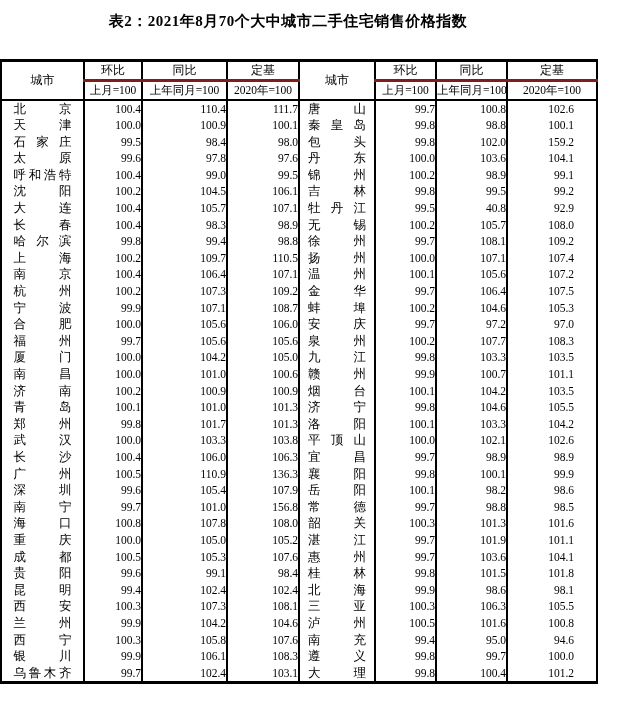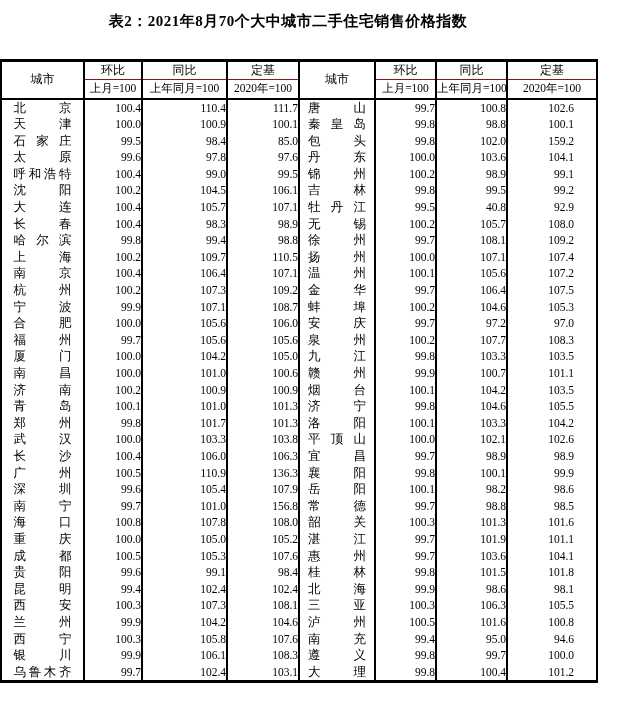--- a/index.html
+++ b/index.html
@@ -37,21 +37,21 @@
   table.idx th, table.idx td {
     border-left: 2px solid #000;
     padding: 0;
     font-weight: normal;
     overflow: hidden;
     white-space: nowrap;
   }
   thead { border-bottom: 2px solid #000; padding-left: 40px; }
   thead tr { height: 19px; }
   thead th { font-size: 12px; text-align: center; }
-  thead tr.sub th { border-top: 1px solid #7f1d1d; font-size: 11.5px; }
+  thead tr.sub th { border-top: 3px solid #7f1d1d; font-size: 11.5px; }
   thead th.cityhead { border-top: none; }
   tbody td { height: 16.6px; line-height: 16.6px; font-size: 11.5px; }
   td.city { text-align: center; }
   td.city .cname {
     display: inline-block;
     width: 58px;
     font-size: 12.5px;
     text-align: justify;
     text-align-last: justify;
   }
@@ -113,21 +113,21 @@
           <td class="num">100.1</td>
           <td class="city"><span class="cname">秦皇岛</span></td>
           <td class="num">99.8</td>
           <td class="num">98.8</td>
           <td class="num last">100.1</td>
         </tr>
         <tr>
           <td class="city"><span class="cname">石家庄</span></td>
           <td class="num">99.5</td>
           <td class="num">98.4</td>
-          <td class="num">85.0</td>
+          <td class="num">98.0</td>
           <td class="city"><span class="cname">包头</span></td>
           <td class="num">99.8</td>
           <td class="num">102.0</td>
           <td class="num last">159.2</td>
         </tr>
         <tr>
           <td class="city"><span class="cname">太原</span></td>
           <td class="num">99.6</td>
           <td class="num">97.8</td>
           <td class="num">97.6</td>

